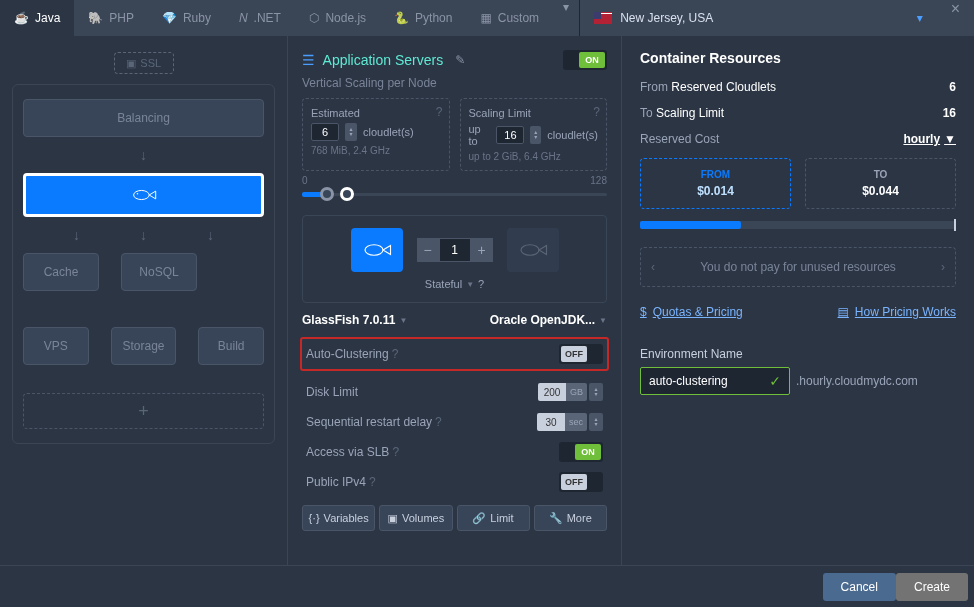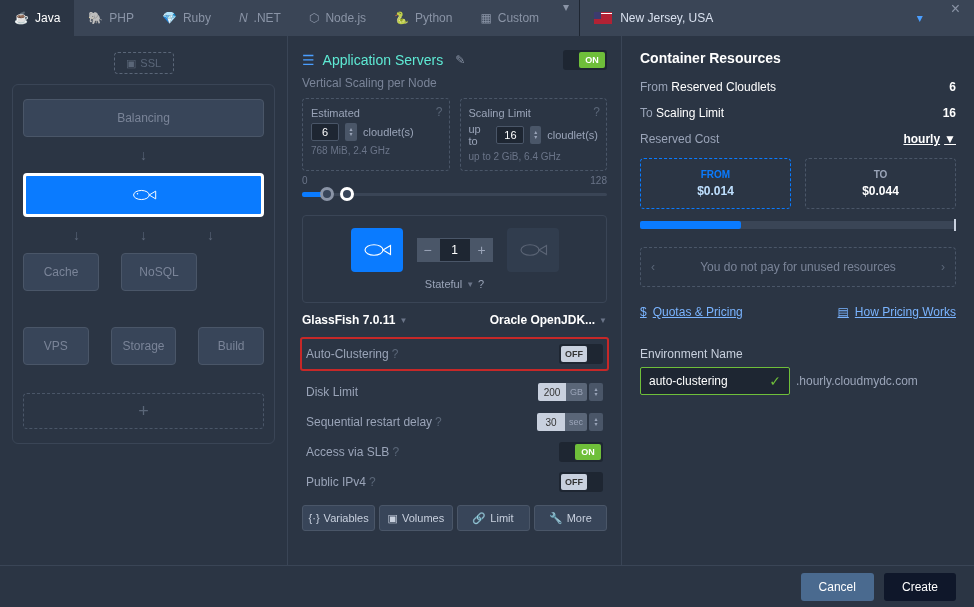--- a/index.html
+++ b/index.html
@@ -101,24 +101,24 @@
 .info-strip .chr{right:10px}
 .links{display:flex;justify-content:space-between;margin-bottom:28px}
 .links a{color:#7ab4ff;text-decoration:underline;font-size:12px;display:flex;align-items:center;gap:6px}
 .env-lbl{color:#c8d0de;font-size:12px;margin-bottom:6px}
 .env-row{display:flex;align-items:center;gap:6px}
 .env-input{border:1px solid #6fbf3a;background:#1e2632;height:28px;display:flex;align-items:center;padding:0 8px;border-radius:2px;width:150px}
 .env-input input{background:transparent;border:none;color:#fff;font-size:12px;width:100px;outline:none}
 .env-input .chk{color:#6fbf3a;margin-left:auto;font-size:14px}
 .env-domain{color:#9aa4b8;font-size:12px}
 
-.footer{height:42px;display:flex;align-items:center;justify-content:flex-end;gap:10px;padding:0 18px;border-top:1px solid #3a4556}
+.footer{height:42px;display:flex;align-items:center;justify-content:flex-end;padding:0 6px;border-top:1px solid #3a4556}
 .fbtn{height:28px;padding:0 18px;border-radius:3px;border:none;font-size:12px;color:#fff}
 .fbtn.cancel{background:#4a6a8f}
-.fbtn.create{background:#0f172a}
+.fbtn.create{background:#737373}
 </style>
 </head>
 <body>
 
 <div class="top-tabs">
   <div class="tab active">
       <span>☕</span>
       <span>Java</span>
     </div>
   <div class="tab">

